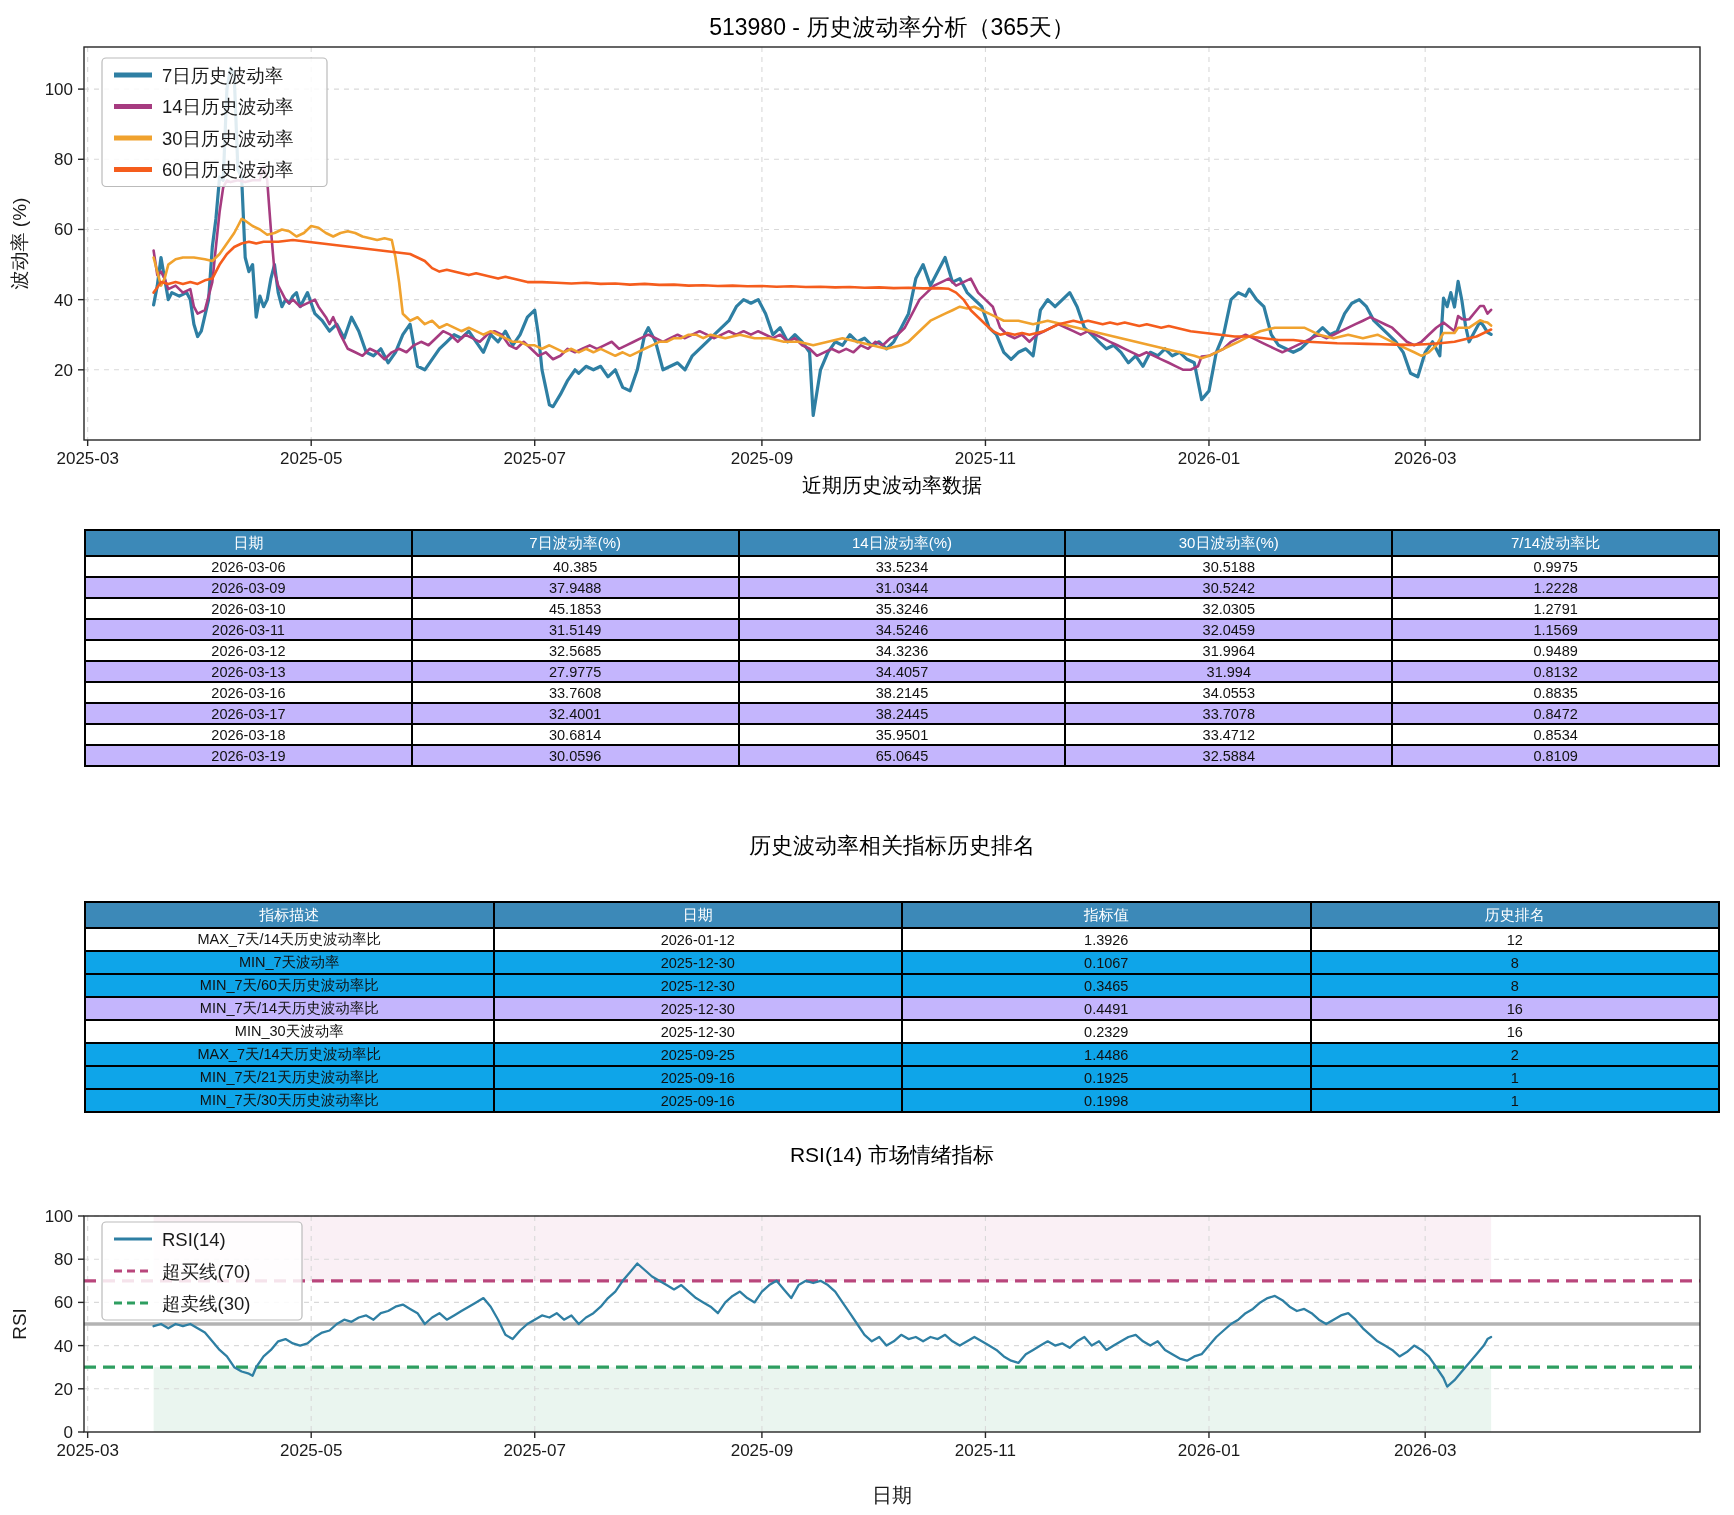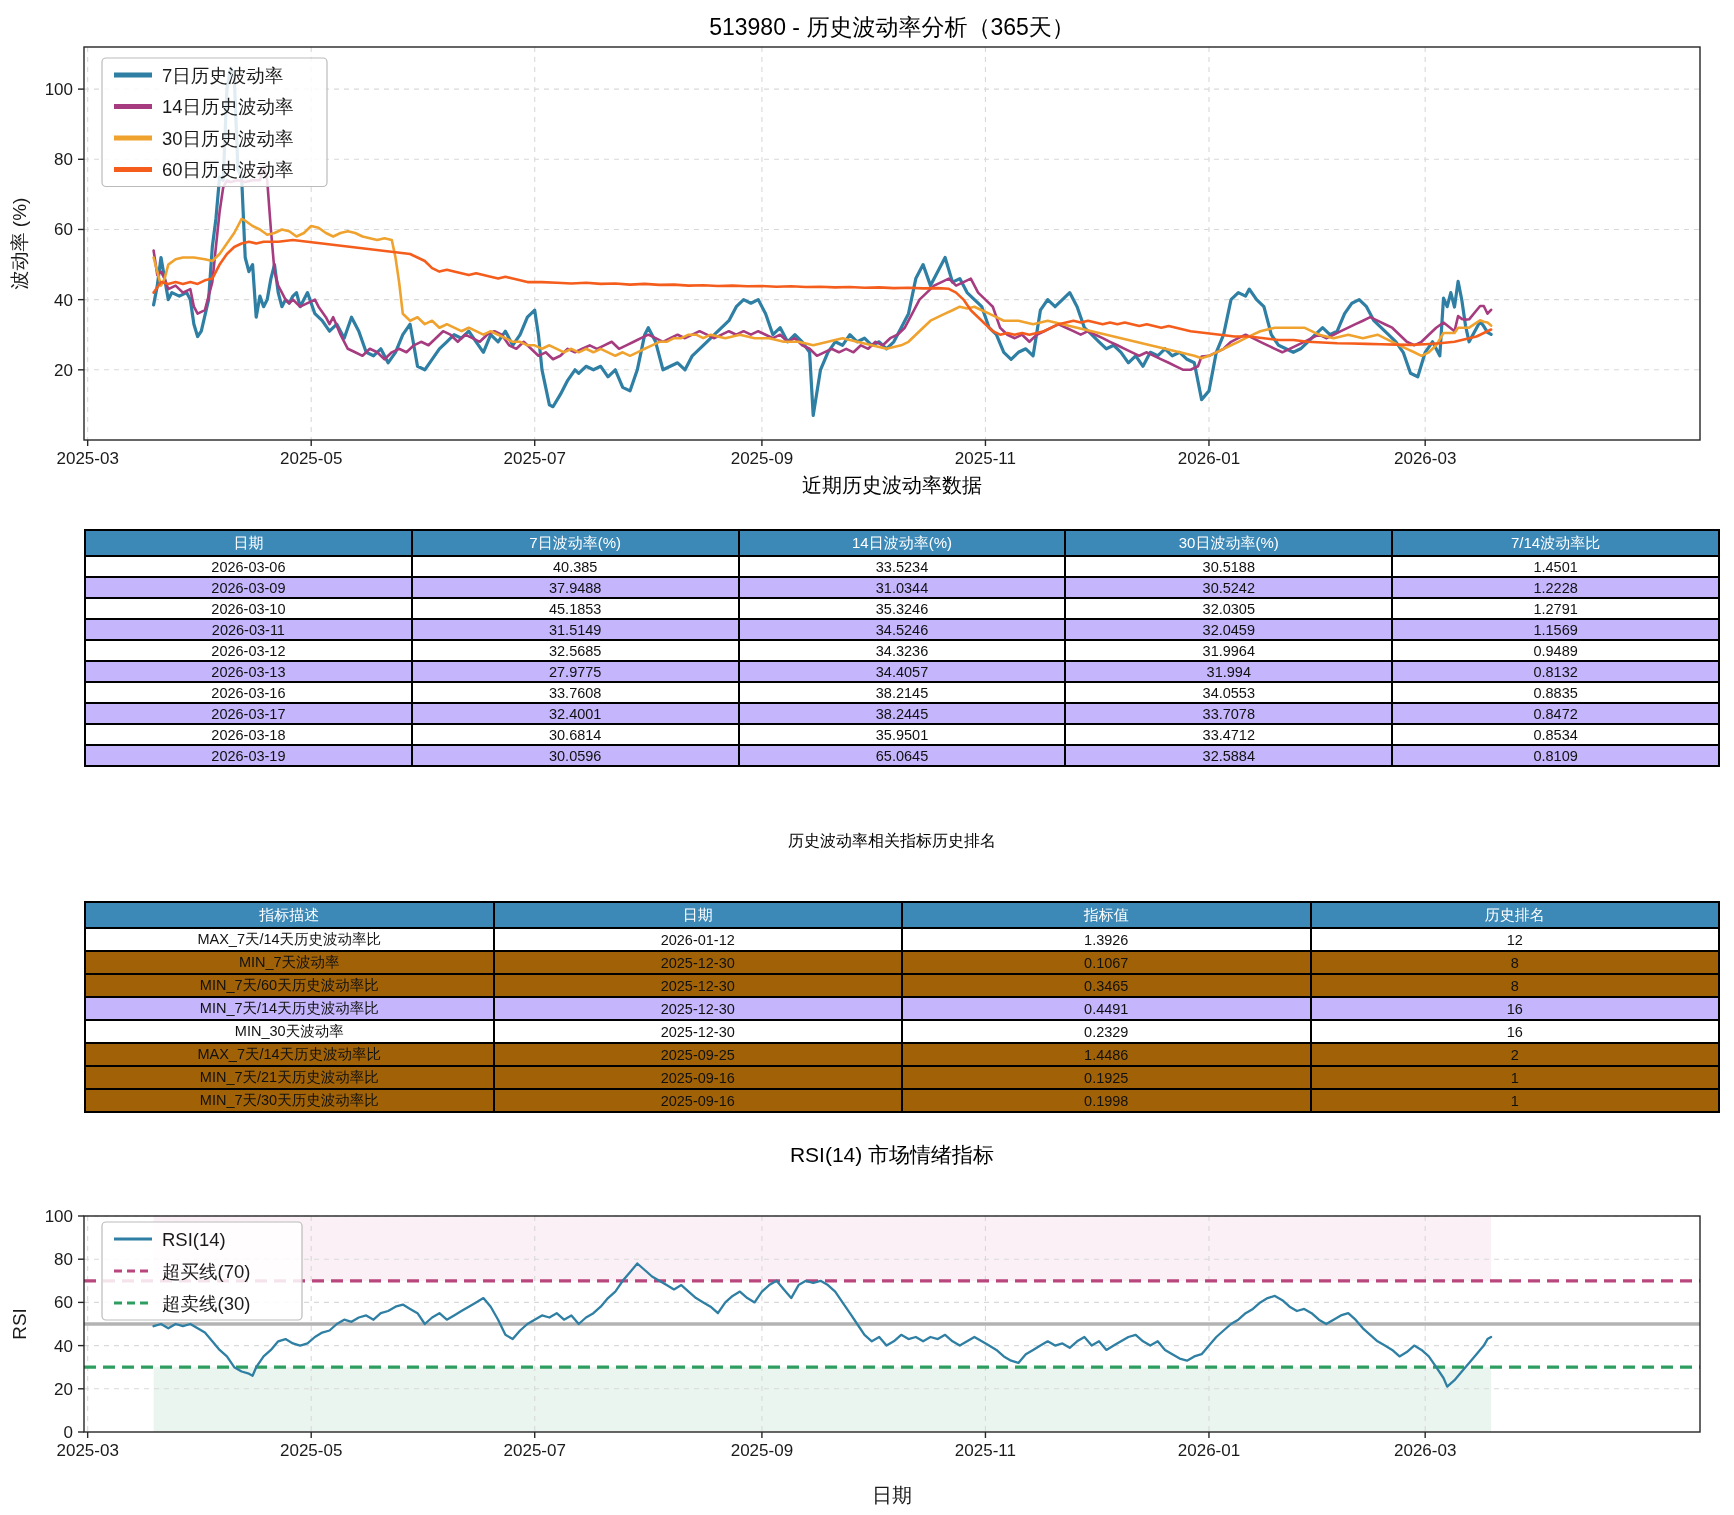--- a/index.html
+++ b/index.html
@@ -2,30 +2,30 @@
 <html><head>
 <meta charset="utf-8">
 <style>
   html,body{margin:0;padding:0;background:#ffffff;}
   .page{position:relative;width:1734px;height:1515px;background:#ffffff;
         font-family:"Liberation Sans","DejaVu Sans",sans-serif;color:#1a1a1a;overflow:hidden;}
   #charts{position:absolute;left:0;top:0;}
   .chart-title,.sec-title{position:absolute;left:84px;width:1616px;text-align:center;color:#000000;}
   #t-main{top:12px;font-size:23px;}
   #t-recent{top:472px;font-size:20px;}
-  #t-rank{top:831px;font-size:16px;}
+  #t-rank{top:831px;font-size:22px;}
   #t-rsi{top:1141px;font-size:21px;}
   table{position:absolute;left:84px;border-collapse:collapse;table-layout:fixed;width:1636px;}
   th{background:#3c89b8;color:#ffffff;font-weight:normal;font-size:15px;height:22px;
      border:2px solid #000;padding:1px 0;}
   td{text-align:center;font-size:14.5px;height:17px;border:2px solid #000;padding:1px 0;color:#111;}
   #table1{top:529px;}
   #table2{top:901px;}
   tr.stripe td{background:#c4b5fd;}
-  tr.green td{background:#a16207;}
+  tr.green td{background:#0ea5e9;}
   tr.plain td{background:#ffffff;}
 </style>
 </head>
 <body>
 
 <div class="page">
   <svg id="charts" width="1734" height="1515" viewBox="0 0 1734 1515">
       <g>
         <g stroke="#d9d9d9" stroke-width="1.1" stroke-dasharray="5 5">
           <line x1="84" y1="369.82142857142856" x2="1700" y2="369.82142857142856"></line>
@@ -159,21 +159,21 @@
           <th>30日波动率(%)</th>
           <th>7/14波动率比</th>
         </tr>
       </thead>
     <tbody>
         <tr class="plain">
           <td>2026-03-06</td>
           <td>40.385</td>
           <td>33.5234</td>
           <td>30.5188</td>
-          <td>1.4501</td>
+          <td>0.9975</td>
         </tr>
         <tr class="stripe">
           <td>2026-03-09</td>
           <td>37.9488</td>
           <td>31.0344</td>
           <td>30.5242</td>
           <td>1.2228</td>
         </tr>
         <tr class="plain">
           <td>2026-03-10</td>

